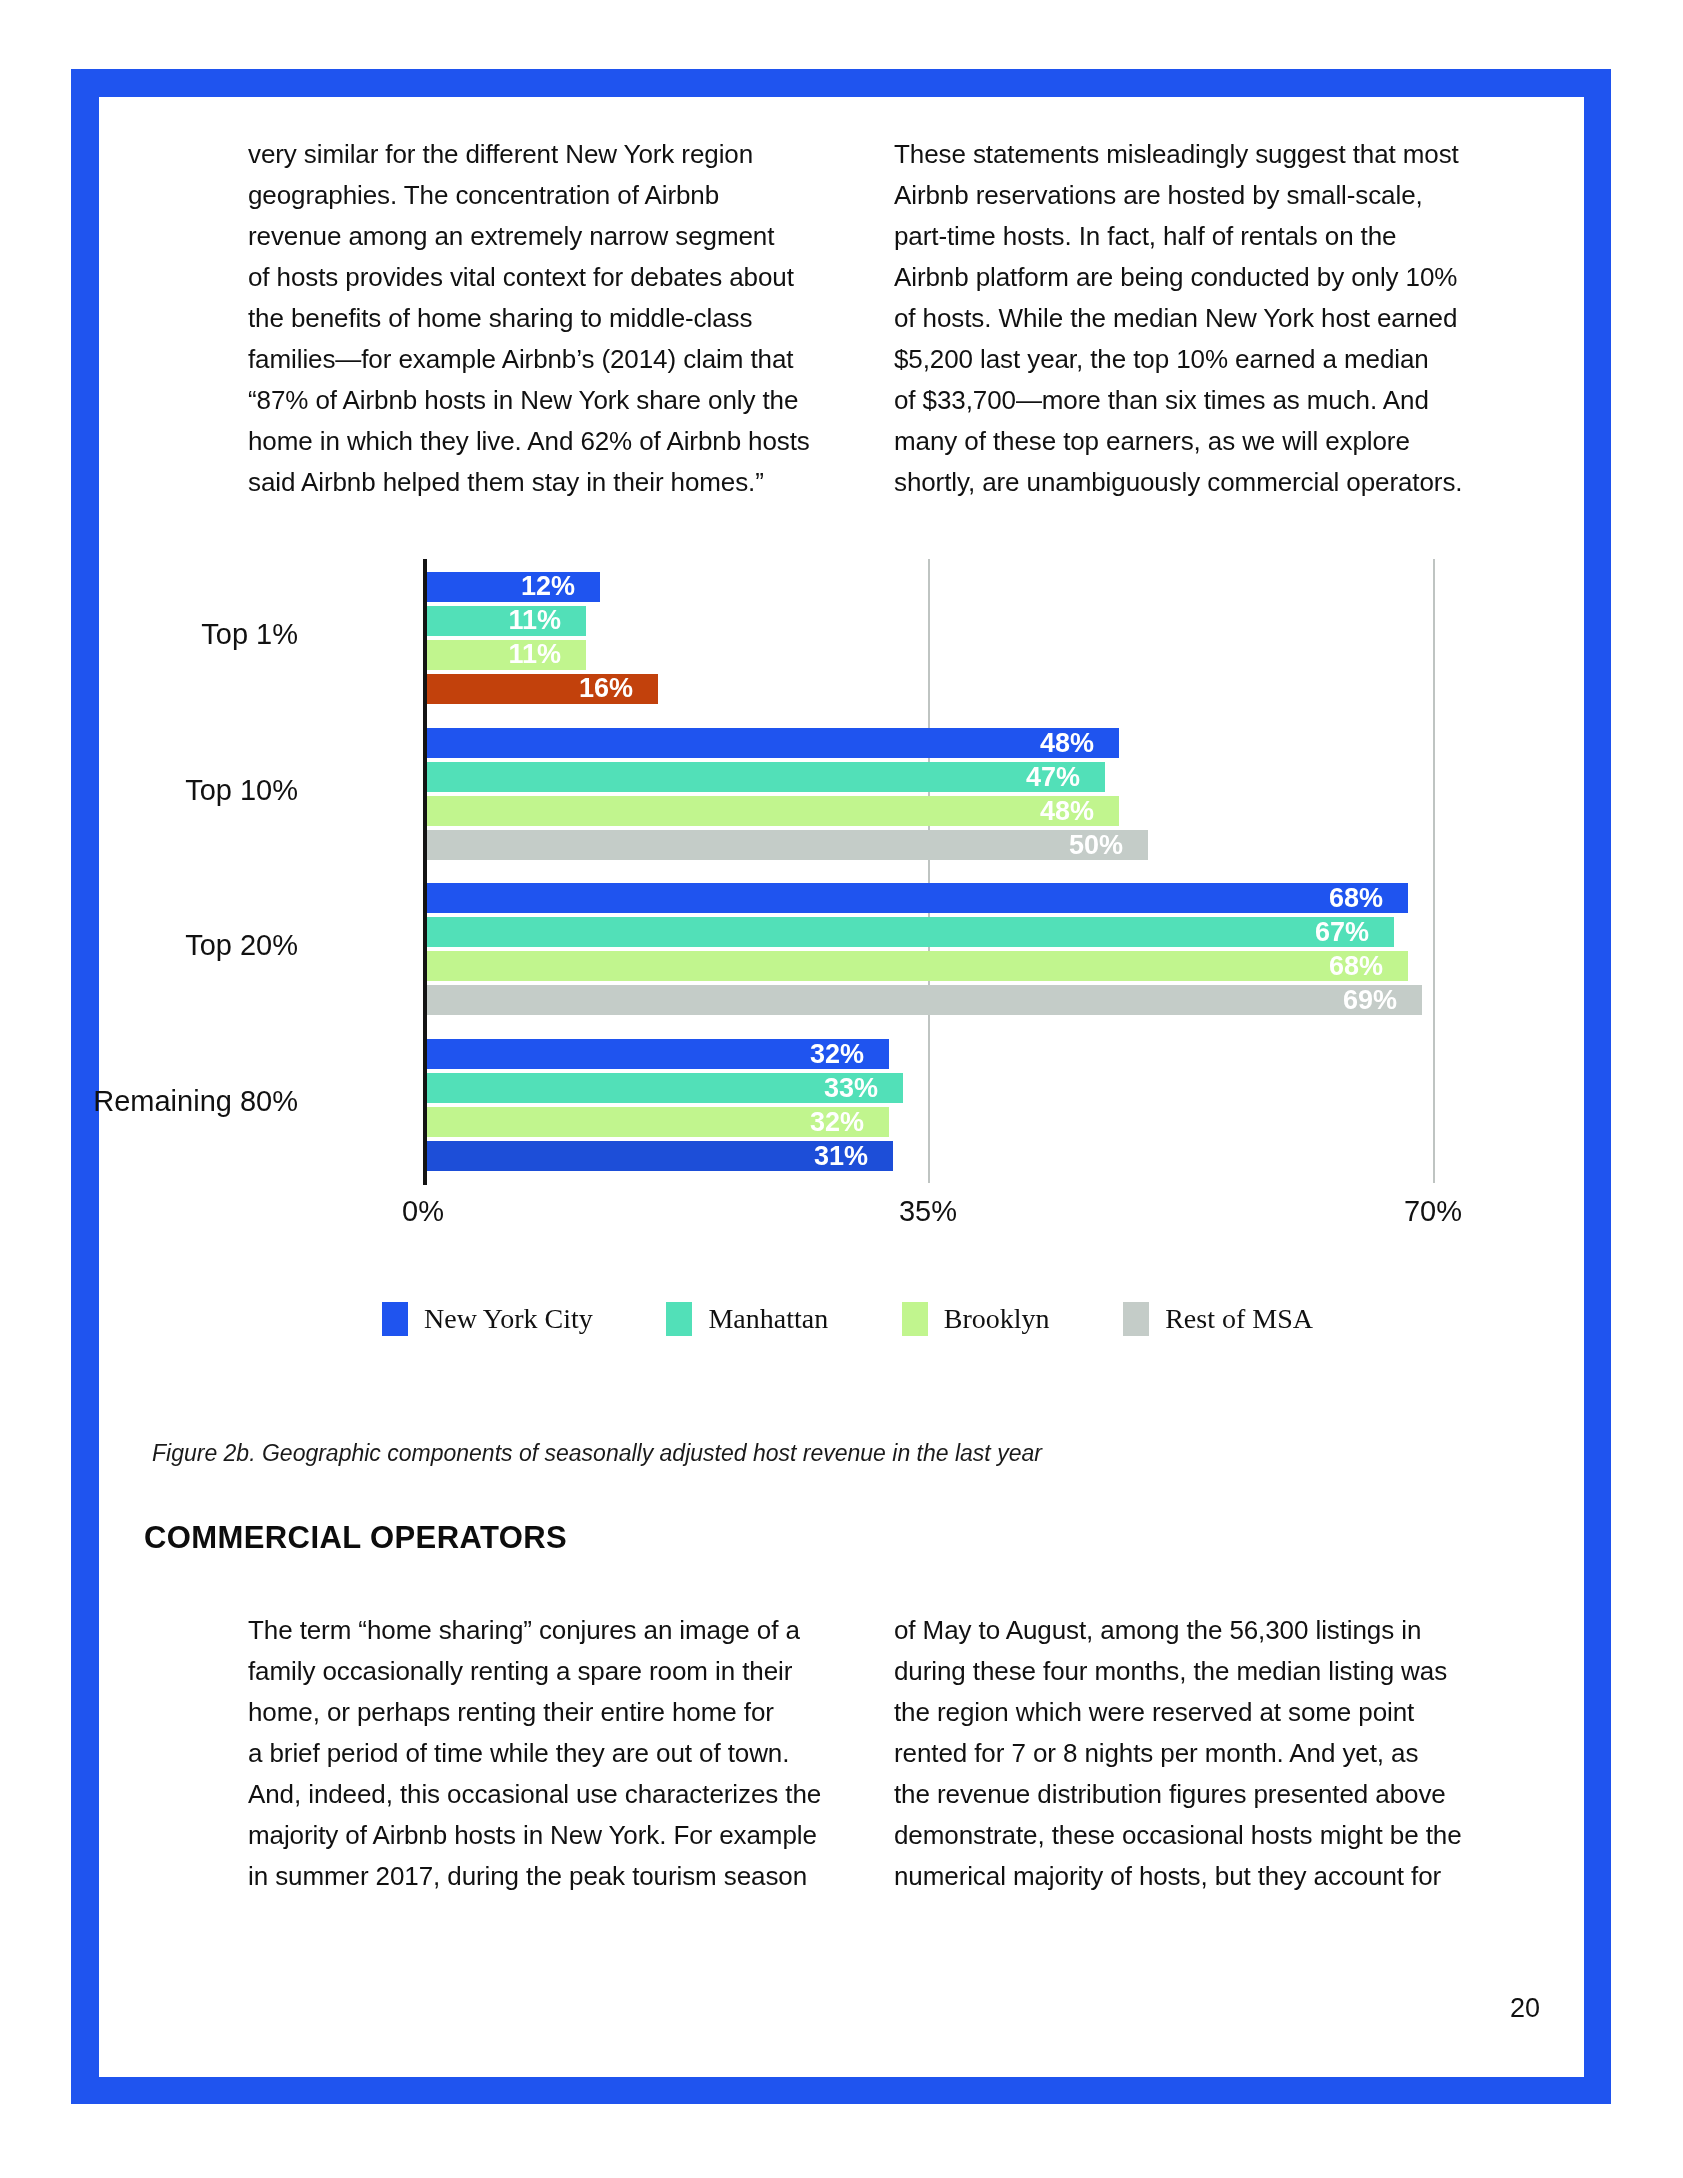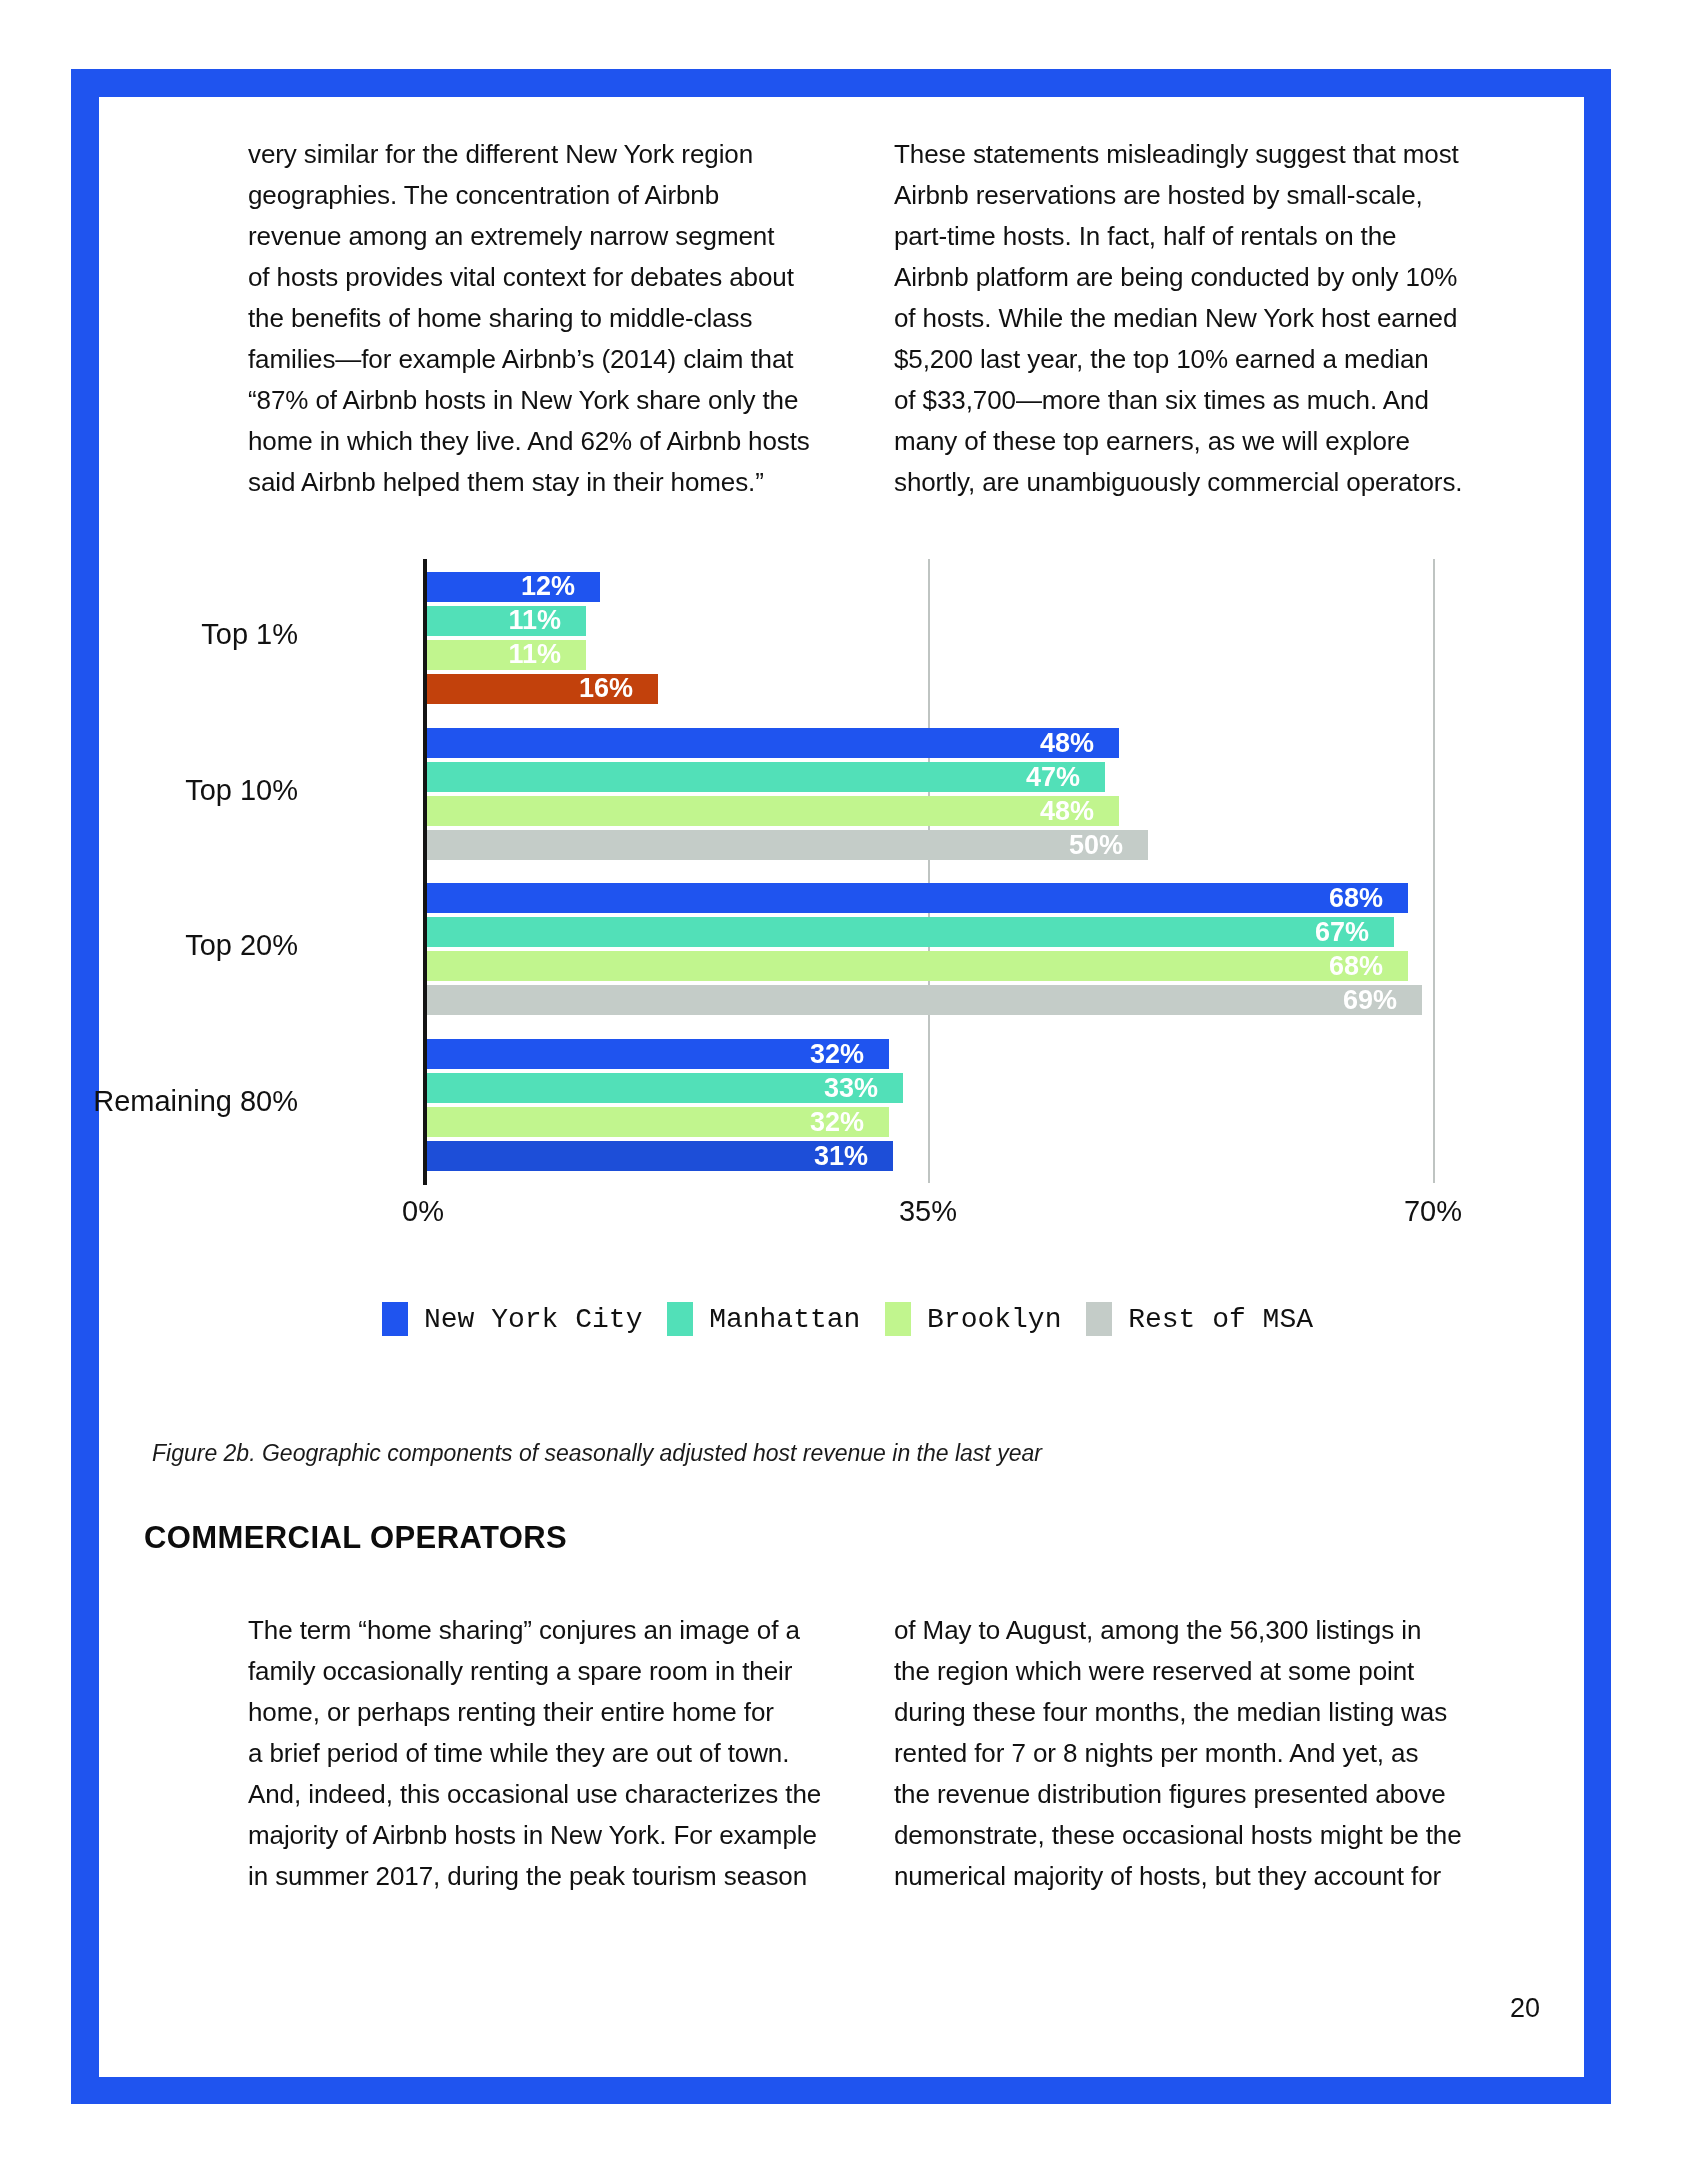--- a/index.html
+++ b/index.html
@@ -174,21 +174,21 @@
   .legend-item {
     display: flex;
     align-items: center;
   }
   .swatch {
     width: 26px;
     height: 34px;
     margin-right: 16px;
   }
   .legend-text {
-    font-family: Liberation Mono, monospace;
+    font-family: Liberation Serif, serif;
     font-size: 28px;
     color: #111111;
     white-space: nowrap;
   }
 
   .caption {
     position: absolute;
     left: 8px;
     top: 950px;
     font-family: "Liberation Sans", sans-serif;
@@ -398,22 +398,22 @@
             <span class="ln">home, or perhaps renting their entire home for</span>
             <span class="ln">a brief period of time while they are out of town.</span>
             <span class="ln">And, indeed, this occasional use characterizes the</span>
             <span class="ln">majority of Airbnb hosts in New York. For example</span>
             <span class="ln">in summer 2017, during the peak tourism season</span>
           </p>
       </div>
       <div class="col">
         <p class="bodytext" id="bottom-right-text">
             <span class="ln">of May to August, among the 56,300 listings in</span>
+            <span class="ln">during these four months, the median listing was</span>
             <span class="ln">the region which were reserved at some point</span>
-            <span class="ln">during these four months, the median listing was</span>
             <span class="ln">rented for 7 or 8 nights per month. And yet, as</span>
             <span class="ln">the revenue distribution figures presented above</span>
             <span class="ln">demonstrate, these occasional hosts might be the</span>
             <span class="ln">numerical majority of hosts, but they account for</span>
           </p>
       </div>
     </div>
 
     <div class="page-number">20</div>
 

